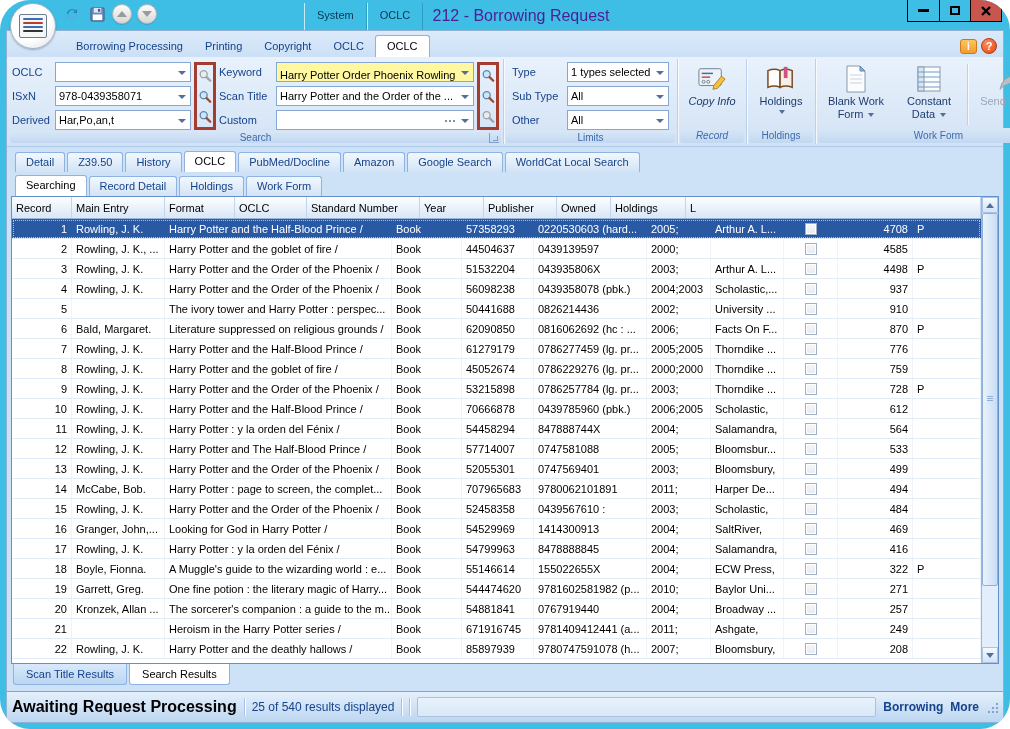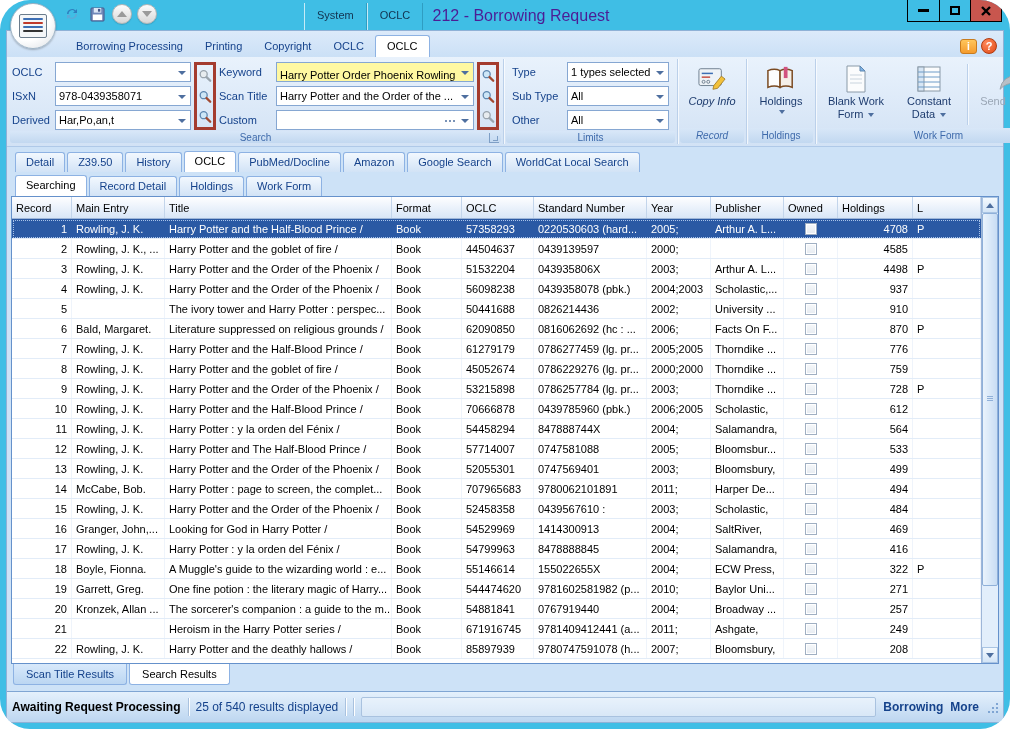--- a/index.html
+++ b/index.html
@@ -100,21 +100,21 @@
   .sb-up { width:0;height:0;border-left:4px solid transparent;border-right:4px solid transparent;border-bottom:5px solid #4E6F9F; }
   .sb-dn { width:0;height:0;border-left:4px solid transparent;border-right:4px solid transparent;border-top:5px solid #4E6F9F; }
 
   
   .bottom-tabs { height:27px; padding:0 0 0 6px; display:flex; gap:2px; align-items:flex-start; flex:none; background:#CDE2F7; }
   .bottom-tabs .tab { padding:4px 12px 4px 12px; font-size:11px; border:1px solid #8DB2E3; border-top:none; border-radius:0 0 3px 3px; color:#15428B; background:linear-gradient(#D8E9FB,#BBD6F2); white-space:nowrap; }
   .bottom-tabs .tab.active { background:#fff; color:#000; }
 
   
   .statusbar { height:31px; flex:none; border-top:1px solid #7FA5D3; background:linear-gradient(#E4F0FC,#BDD6F0); display:flex; align-items:center; padding:0 5px; gap:7px; }
-  .st-status { font-weight:bold; font-size:12px; color:#000; white-space:nowrap; }
+  .st-status { font-weight:bold; font-size:16px; color:#000; white-space:nowrap; }
   .st-sep { width:1px; height:18px; background:#A9C2DF; box-shadow:1px 0 0 #fff; flex:none; }
   .st-results { font-size:12px; color:#15428B; white-space:nowrap; }
   .st-fill { flex:1; height:20px; background:rgba(255,255,255,.35); border:1px solid #A9C2DF; border-radius:2px; }
   .st-link { font-size:12px; color:#15428B; white-space:nowrap;font-weight:bold; }
   .grip { width:12px; height:12px; position:relative; flex:none; }
   .grip i { position:absolute; width:2px; height:2px; background:#7FA5D3; }
   .grip i:nth-child(1){right:0;bottom:0;} .grip i:nth-child(2){right:4px;bottom:0;} .grip i:nth-child(3){right:0;bottom:4px;}
   .grip i:nth-child(4){right:8px;bottom:0;} .grip i:nth-child(5){right:4px;bottom:4px;} .grip i:nth-child(6){right:0;bottom:8px;}
 </style>
 </head>
@@ -393,21 +393,20 @@
         <div class="tab">Record Detail</div>
         <div class="tab">Holdings</div>
         <div class="tab">Work Form</div>
       </div>
 
     <div class="table-panel">
       <div class="grid">
         <div class="hdr" id="grid-header">
             <div class="cell c-rec" style="justify-content: flex-start;">Record</div>
             <div class="cell c-me">Main Entry</div>
-            <div class="cell c-ti">Title</div>
             <div class="cell c-fmt">Format</div>
             <div class="cell c-oclc">OCLC</div>
             <div class="cell c-std">Standard Number</div>
             <div class="cell c-yr">Year</div>
             <div class="cell c-pub">Publisher</div>
             <div class="cell c-own" style="justify-content: flex-start;">Owned</div>
             <div class="cell c-hld" style="justify-content: flex-start;">Holdings</div>
             <div class="cell c-l">L</div>
           </div>
         <div class="rows" id="grid-rows">

